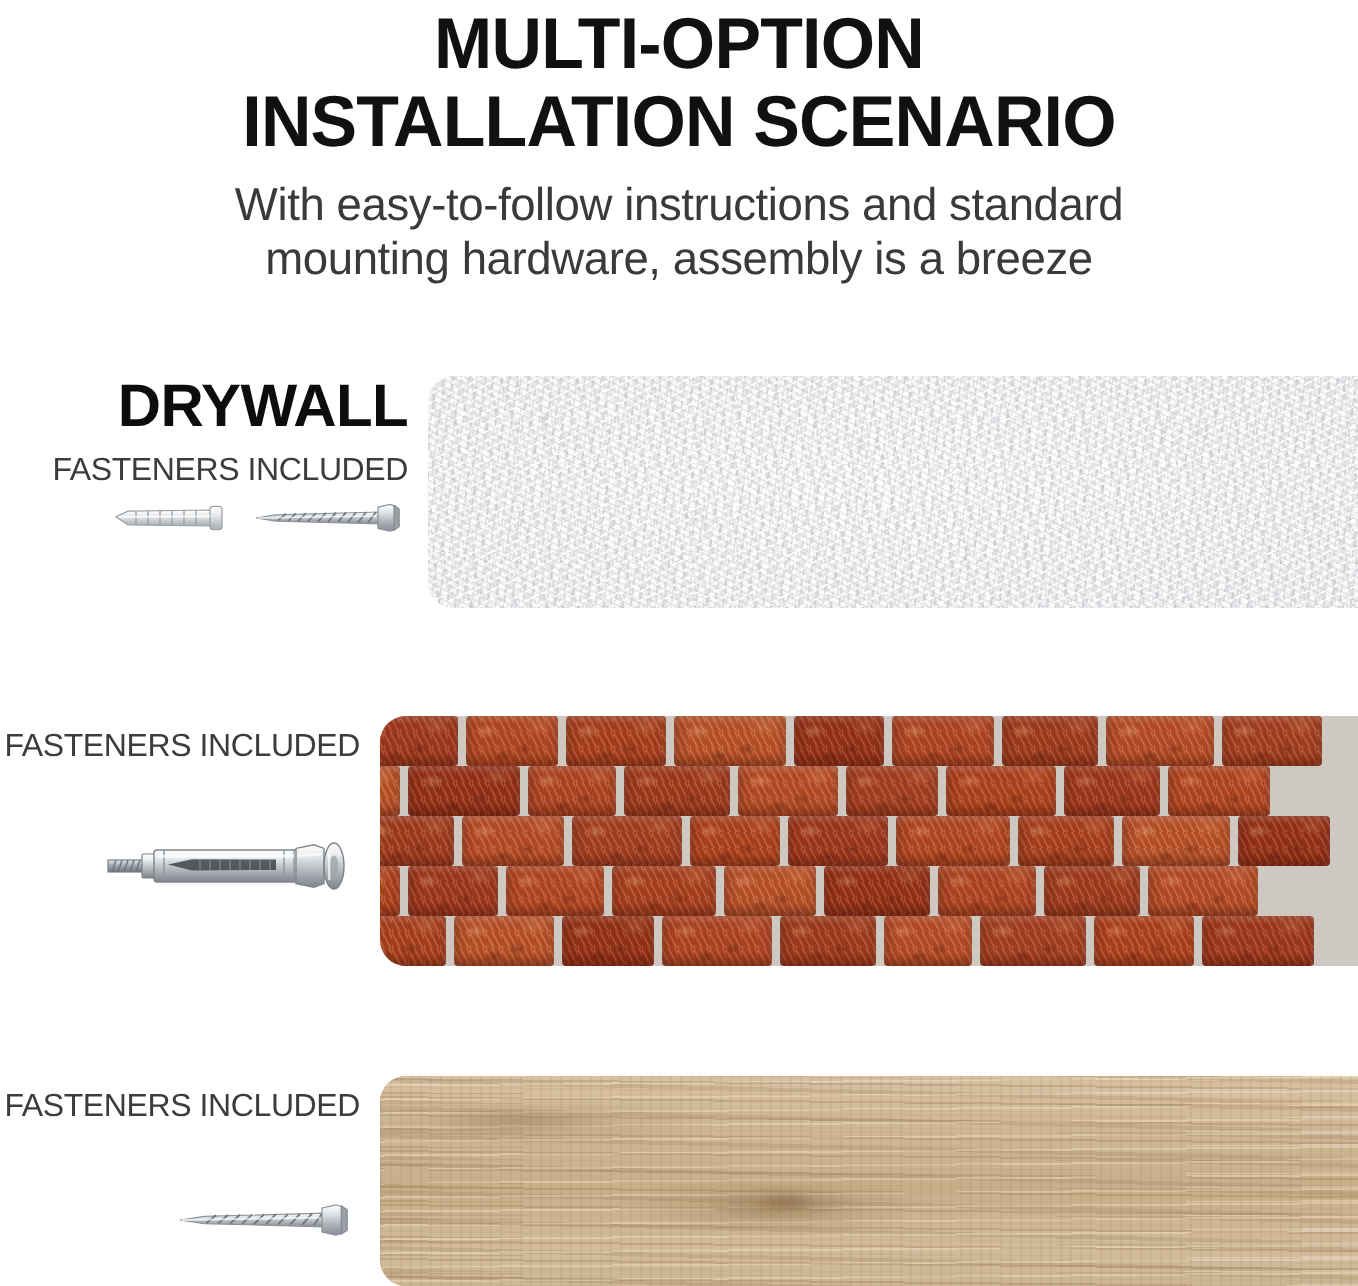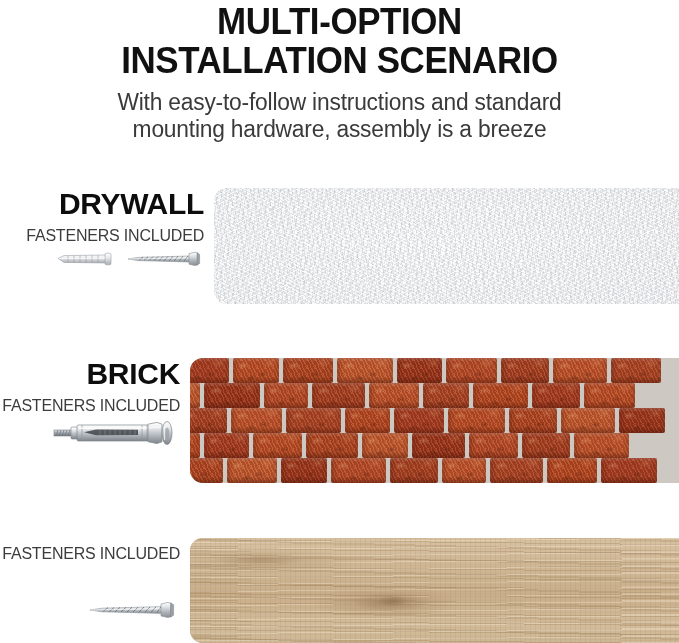--- a/index.html
+++ b/index.html
@@ -305,21 +305,20 @@
   </div>
 
   <div class="panel panel-drywall">
     <div class="tex-drywall"></div>
   </div>
 </div>
 
 <div class="section section-brick">
 
   <div class="labels">
-    <div class="mat-name">BRICK</div>
     <div class="mat-sub">FASTENERS INCLUDED</div>
   </div>
 
   <div class="fasteners fast-brick">
     <span>
       <svg class="fastener-svg" width="128" height="26" viewBox="0 0 128 26">
         <defs>
           <linearGradient id="slvG" x1="0" y1="0" x2="0" y2="1">
             <stop offset="0%" stop-color="#ffffff"></stop>
             <stop offset="22%" stop-color="#eef0f2"></stop>

